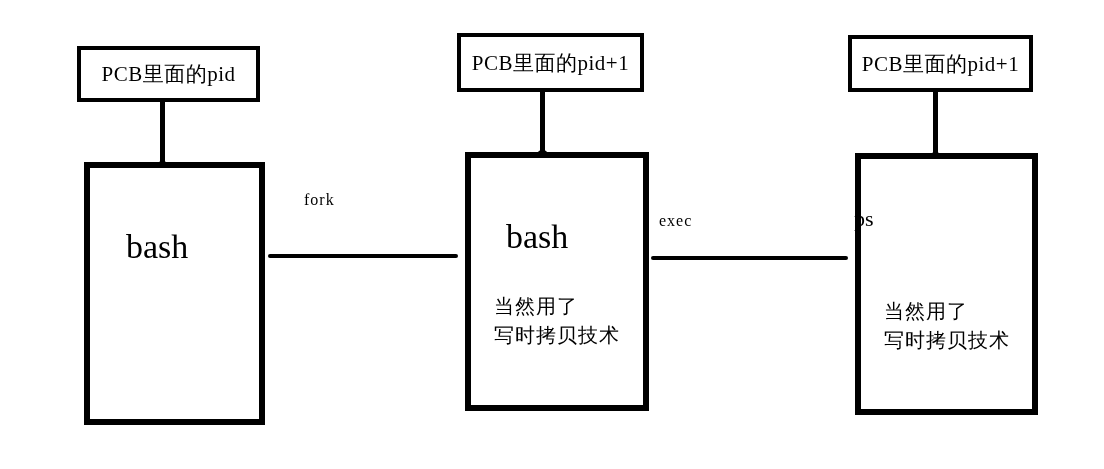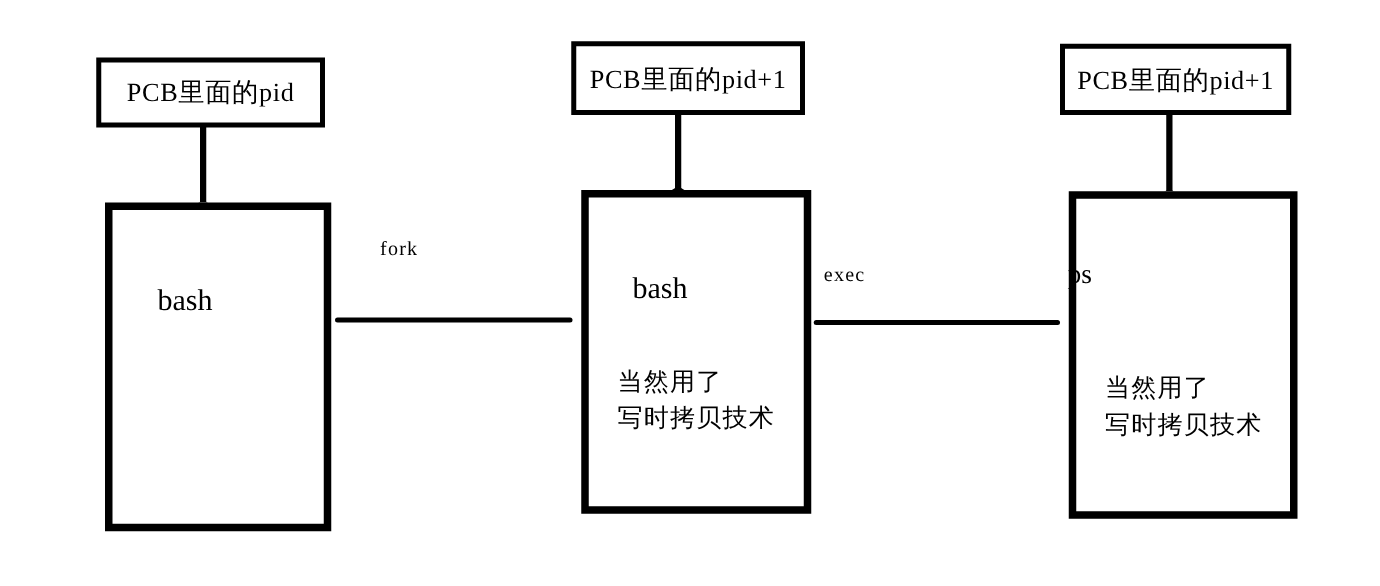--- a/index.html
+++ b/index.html
@@ -41,21 +41,21 @@
   .dot-left  { left: 157px; top: 161px; }
   .dot-mid   { left: 537px; top: 150px; }
   .dot-right { left: 930px; top: 152px; }
 
   
   .proc-box { position: absolute; border: 6px solid #000; background: #fff; }
   .proc-left  { left: 84px;  top: 162px; width: 181px; height: 263px; }
   .proc-mid   { left: 465px; top: 152px; width: 184px; height: 259px; }
   .proc-right { left: 855px; top: 153px; width: 183px; height: 262px; }
 
-  .proc-title { position: absolute; font-size: 24px; white-space: nowrap; }
+  .proc-title { position: absolute; font-size: 34px; white-space: nowrap; }
   .title-left  { left: 126px; top: 228px; }
   .title-mid   { left: 506px; top: 218px; }
   .title-right { left: 854px; top: 206px; font-size: 22px; }
 
   .proc-note {
     position: absolute;
     font-size: 20px;
     line-height: 1.45;
     letter-spacing: 1px;
     white-space: nowrap;

